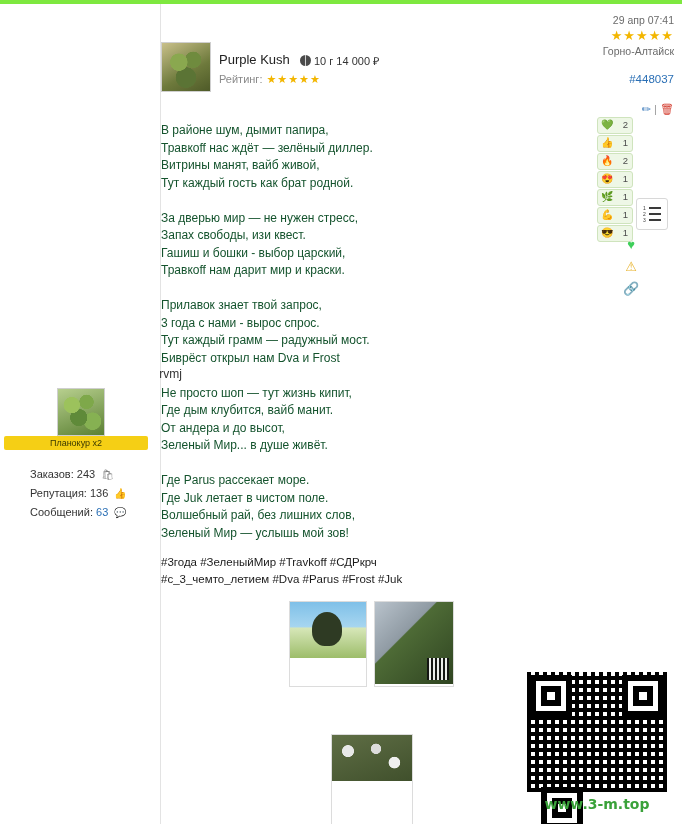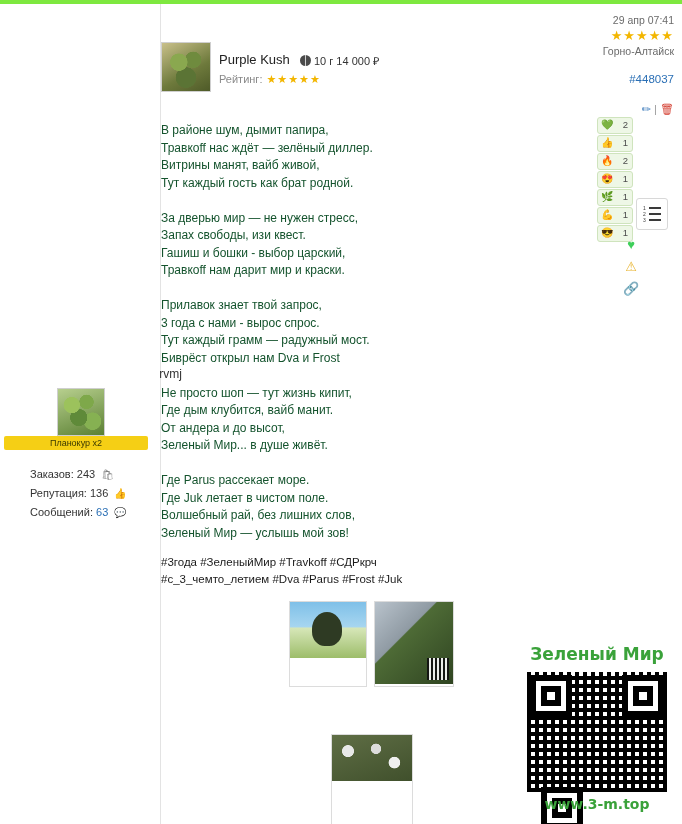--- a/index.html
+++ b/index.html
@@ -533,20 +533,19 @@
         <text x="0" y="16" font-size="5" fill="#3a3a3a">3</text>
       </svg>
     </div>
 
     <div class="side-ico heart">♥</div>
     <div class="side-ico warn">⚠</div>
     <div class="side-ico link">🔗</div>
   </div>
 
   <div class="promo">
-    <div class="promo-title">Зеленый Мир</div>
     <div class="qr">
       <div class="qr-bl"></div>
     </div>
     <div class="promo-url">www.3-m.top</div>
   </div>
 
 </div>
 
 </body></html>

